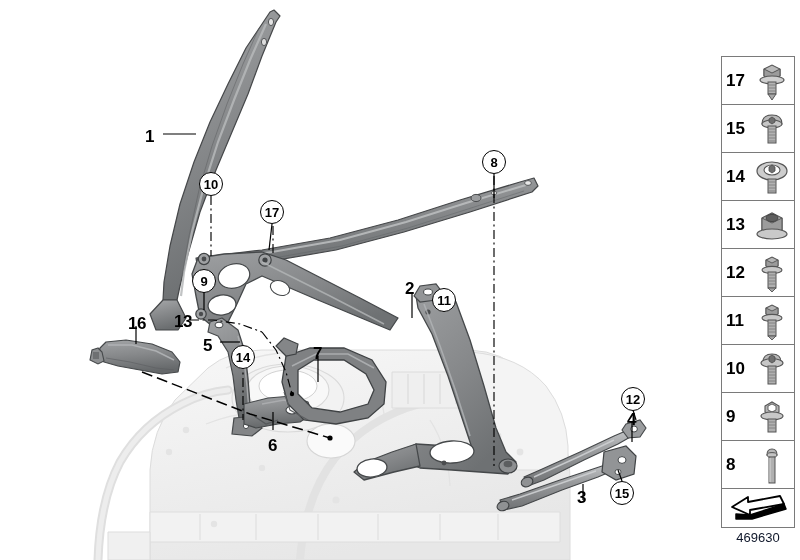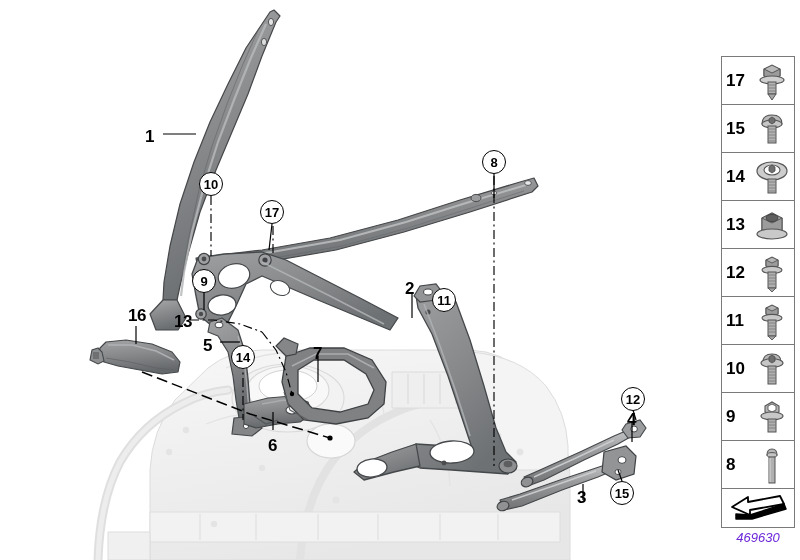--- a/index.html
+++ b/index.html
@@ -103,22 +103,21 @@
     align-items: center;
     justify-content: center;
   }
   #diagram-id {
     position: absolute;
     left: 721px;
     top: 530px;
     width: 74px;
     text-align: center;
     font-size: 13px;
-    color: #6d28d9;
-    font-style: italic;
+    color: #0f172a;
   }
 </style>
 </head>
 <body>
 
 <div id="root">
 
   <div id="diagram">
     <svg width="712" height="560" viewBox="0 0 712 560" xmlns="http://www.w3.org/2000/svg">
       <defs>
@@ -388,21 +387,21 @@
   </div>
 
   <div class="callout" style="left:145px; top:128px;">1</div>
   <div class="callout" style="left:405px; top:280px;">2</div>
   <div class="callout" style="left:577px; top:489px;">3</div>
   <div class="callout" style="left:627px; top:411px;">4</div>
   <div class="callout" style="left:203px; top:337px;">5</div>
   <div class="callout" style="left:268px; top:437px;">6</div>
   <div class="callout" style="left:313px; top:345px;">7</div>
   <div class="callout" style="left:174px; top:313px;">13</div>
-  <div class="callout" style="left:128px; top:307px;">16</div>
+  <div class="callout" style="left:128px; top:315px;">16</div>
 
   <div class="circ" style="left:482px; top:150px;">8</div>
   <div class="circ" style="left:192px; top:269px;">9</div>
   <div class="circ" style="left:199px; top:172px;">10</div>
   <div class="circ" style="left:432px; top:288px;">11</div>
   <div class="circ" style="left:621px; top:387px;">12</div>
   <div class="circ" style="left:231px; top:345px;">14</div>
   <div class="circ" style="left:610px; top:481px;">15</div>
   <div class="circ" style="left:260px; top:200px;">17</div>
 

